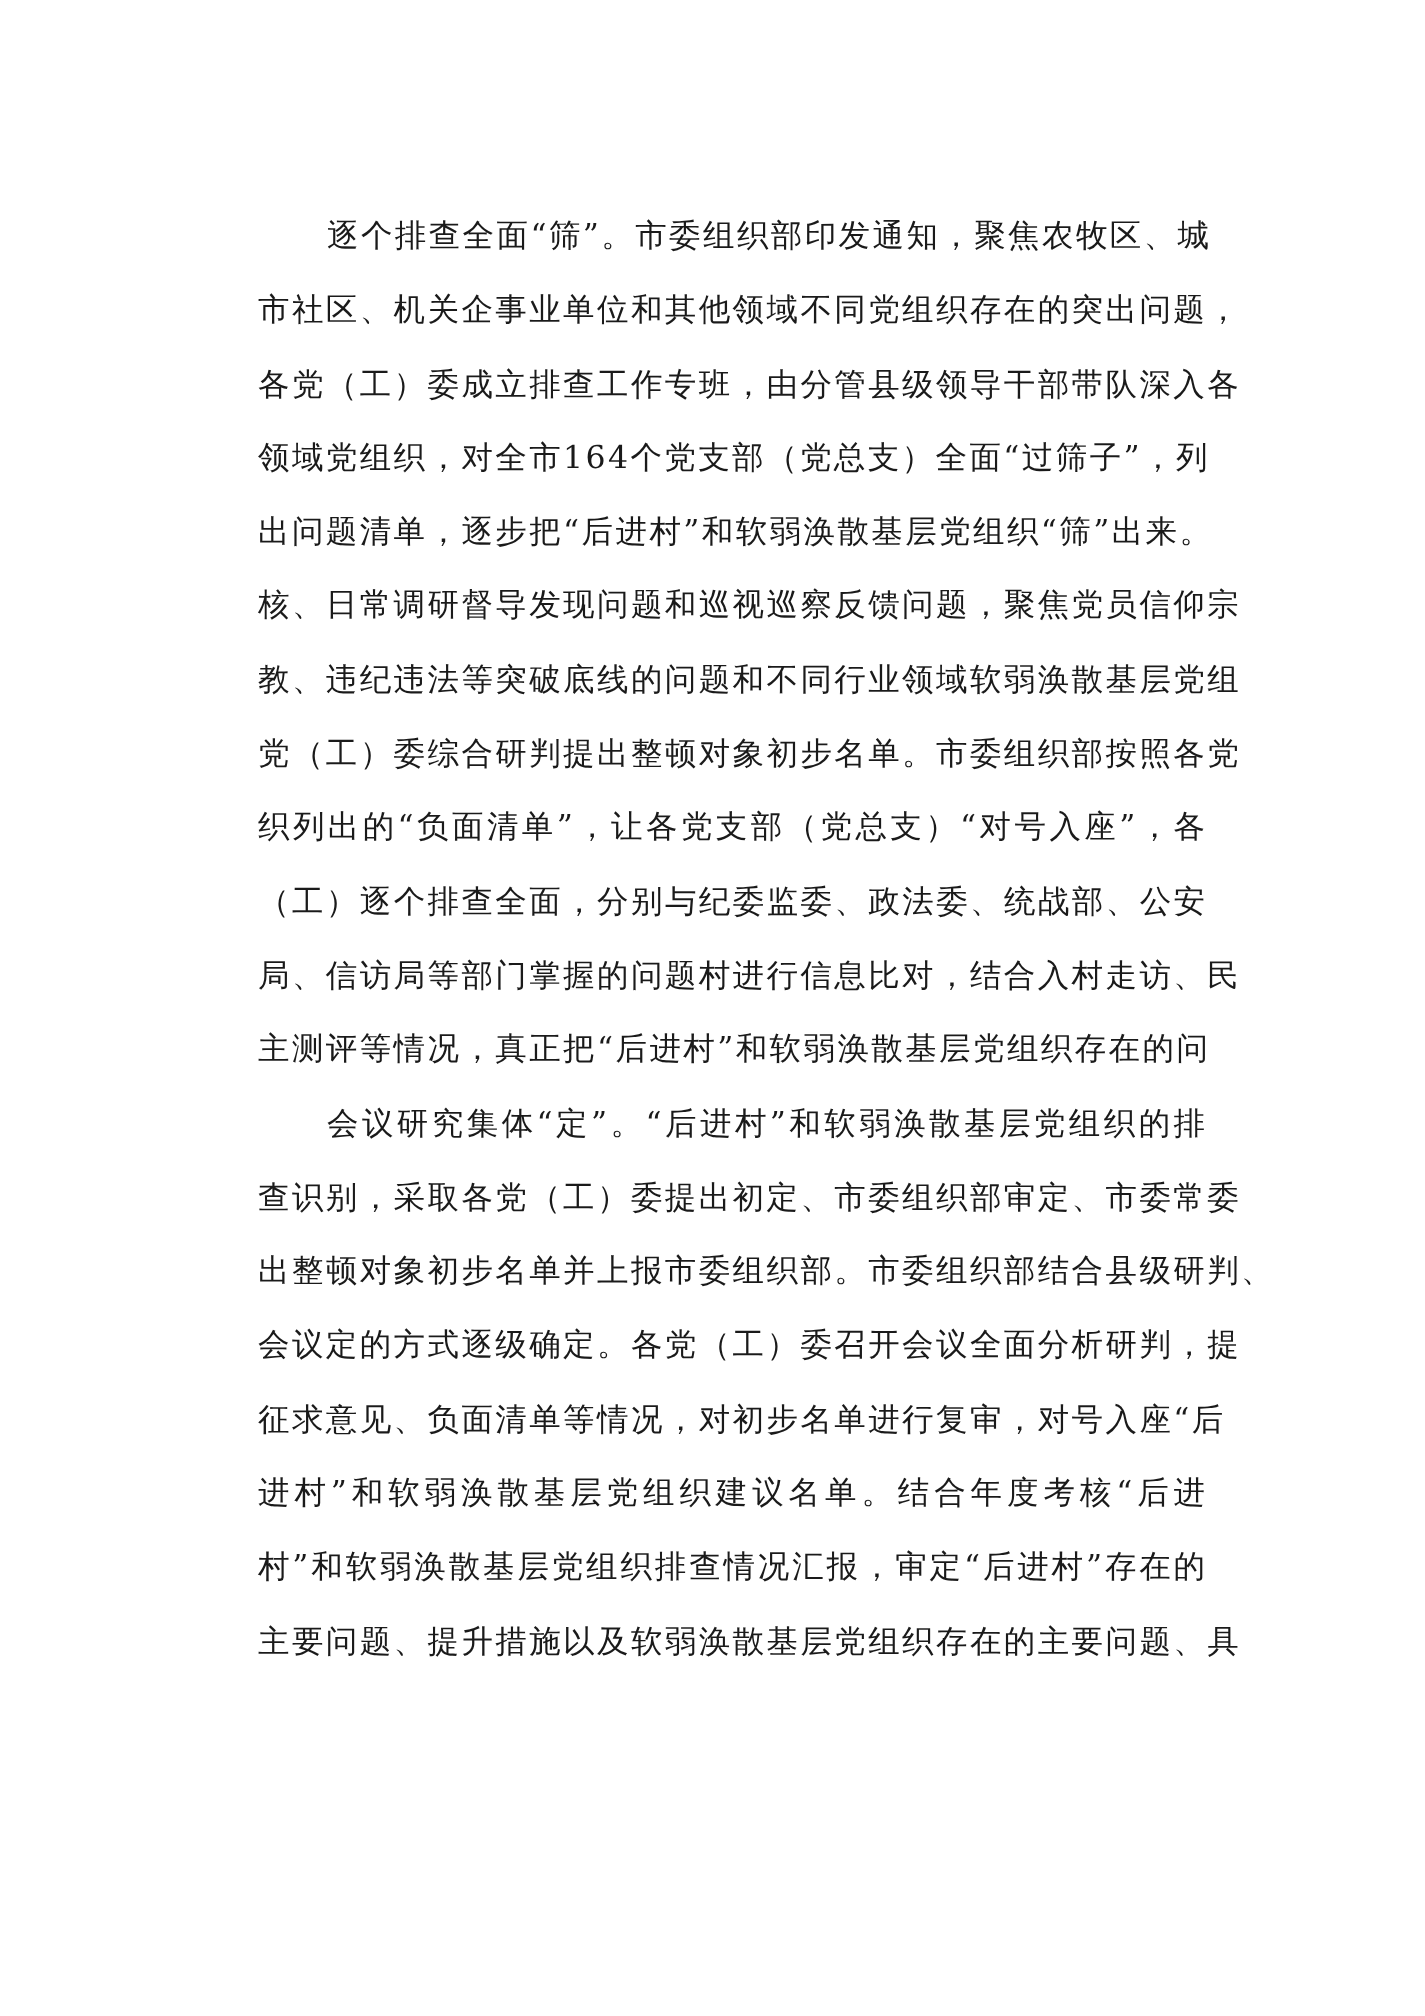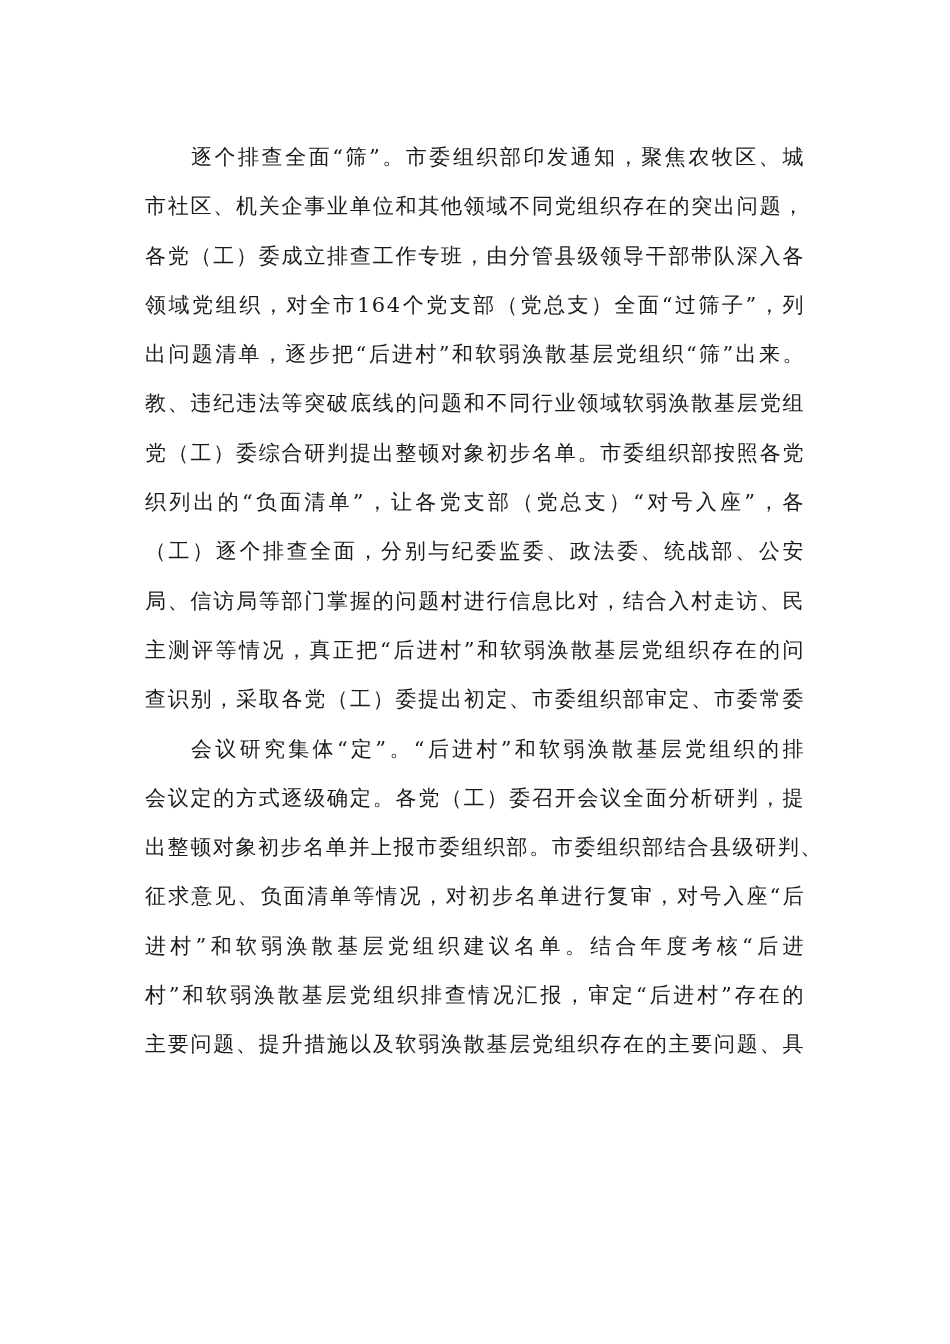--- a/index.html
+++ b/index.html
@@ -14,46 +14,48 @@
     font-size: 21px;
     line-height: 49.3px;
     letter-spacing: 1.6px;
   }
   .line {
     display: block;
     white-space: nowrap;
     height: 49.3px;
     text-align: justify;
     text-align-last: justify;
+    margin-left: 27px;
   }
   .line.last { text-align-last: left; }
   .line.indent { padding-left: 46px; }
 </style>
 </head>
 <body>
 
 <div class="page">
   <div>
     <span class="line indent">逐个排查全面“筛”。市委组织部印发通知，聚焦农牧区、城</span>
     <span class="line">市社区、机关企事业单位和其他领域不同党组织存在的突出问题，</span>
     <span class="line">各党（工）委成立排查工作专班，由分管县级领导干部带队深入各</span>
     <span class="line">领域党组织，对全市164个党支部（党总支）全面“过筛子”，列</span>
     <span class="line">出问题清单，逐步把“后进村”和软弱涣散基层党组织“筛”出来。</span>
   </div>
   <div>
+    <span class="line">核、日常调研督导发现问题和巡视巡察反馈问题，聚焦党员信仰宗</span>
     <span class="line">教、违纪违法等突破底线的问题和不同行业领域软弱涣散基层党组</span>
     <span class="line">党（工）委综合研判提出整顿对象初步名单。市委组织部按照各党</span>
     <span class="line">织列出的“负面清单”，让各党支部（党总支）“对号入座”，各</span>
     <span class="line">（工）逐个排查全面，分别与纪委监委、政法委、统战部、公安</span>
     <span class="line">局、信访局等部门掌握的问题村进行信息比对，结合入村走访、民</span>
     <span class="line">主测评等情况，真正把“后进村”和软弱涣散基层党组织存在的问</span>
   </div>
   <div>
+    <span class="line indent">会议研究集体“定”。“后进村”和软弱涣散基层党组织的排</span>
     <span class="line">查识别，采取各党（工）委提出初定、市委组织部审定、市委常委</span>
-    <span class="line indent">会议研究集体“定”。“后进村”和软弱涣散基层党组织的排</span>
+    <span class="line">出整顿对象初步名单并上报市委组织部。市委组织部结合县级研判、</span>
     <span class="line">会议定的方式逐级确定。各党（工）委召开会议全面分析研判，提</span>
-    <span class="line">出整顿对象初步名单并上报市委组织部。市委组织部结合县级研判、</span>
     <span class="line">征求意见、负面清单等情况，对初步名单进行复审，对号入座“后</span>
     <span class="line">进村”和软弱涣散基层党组织建议名单。结合年度考核“后进</span>
     <span class="line">村”和软弱涣散基层党组织排查情况汇报，审定“后进村”存在的</span>
     <span class="line">主要问题、提升措施以及软弱涣散基层党组织存在的主要问题、具</span>
   </div>
 </div>
 
 </body></html>

